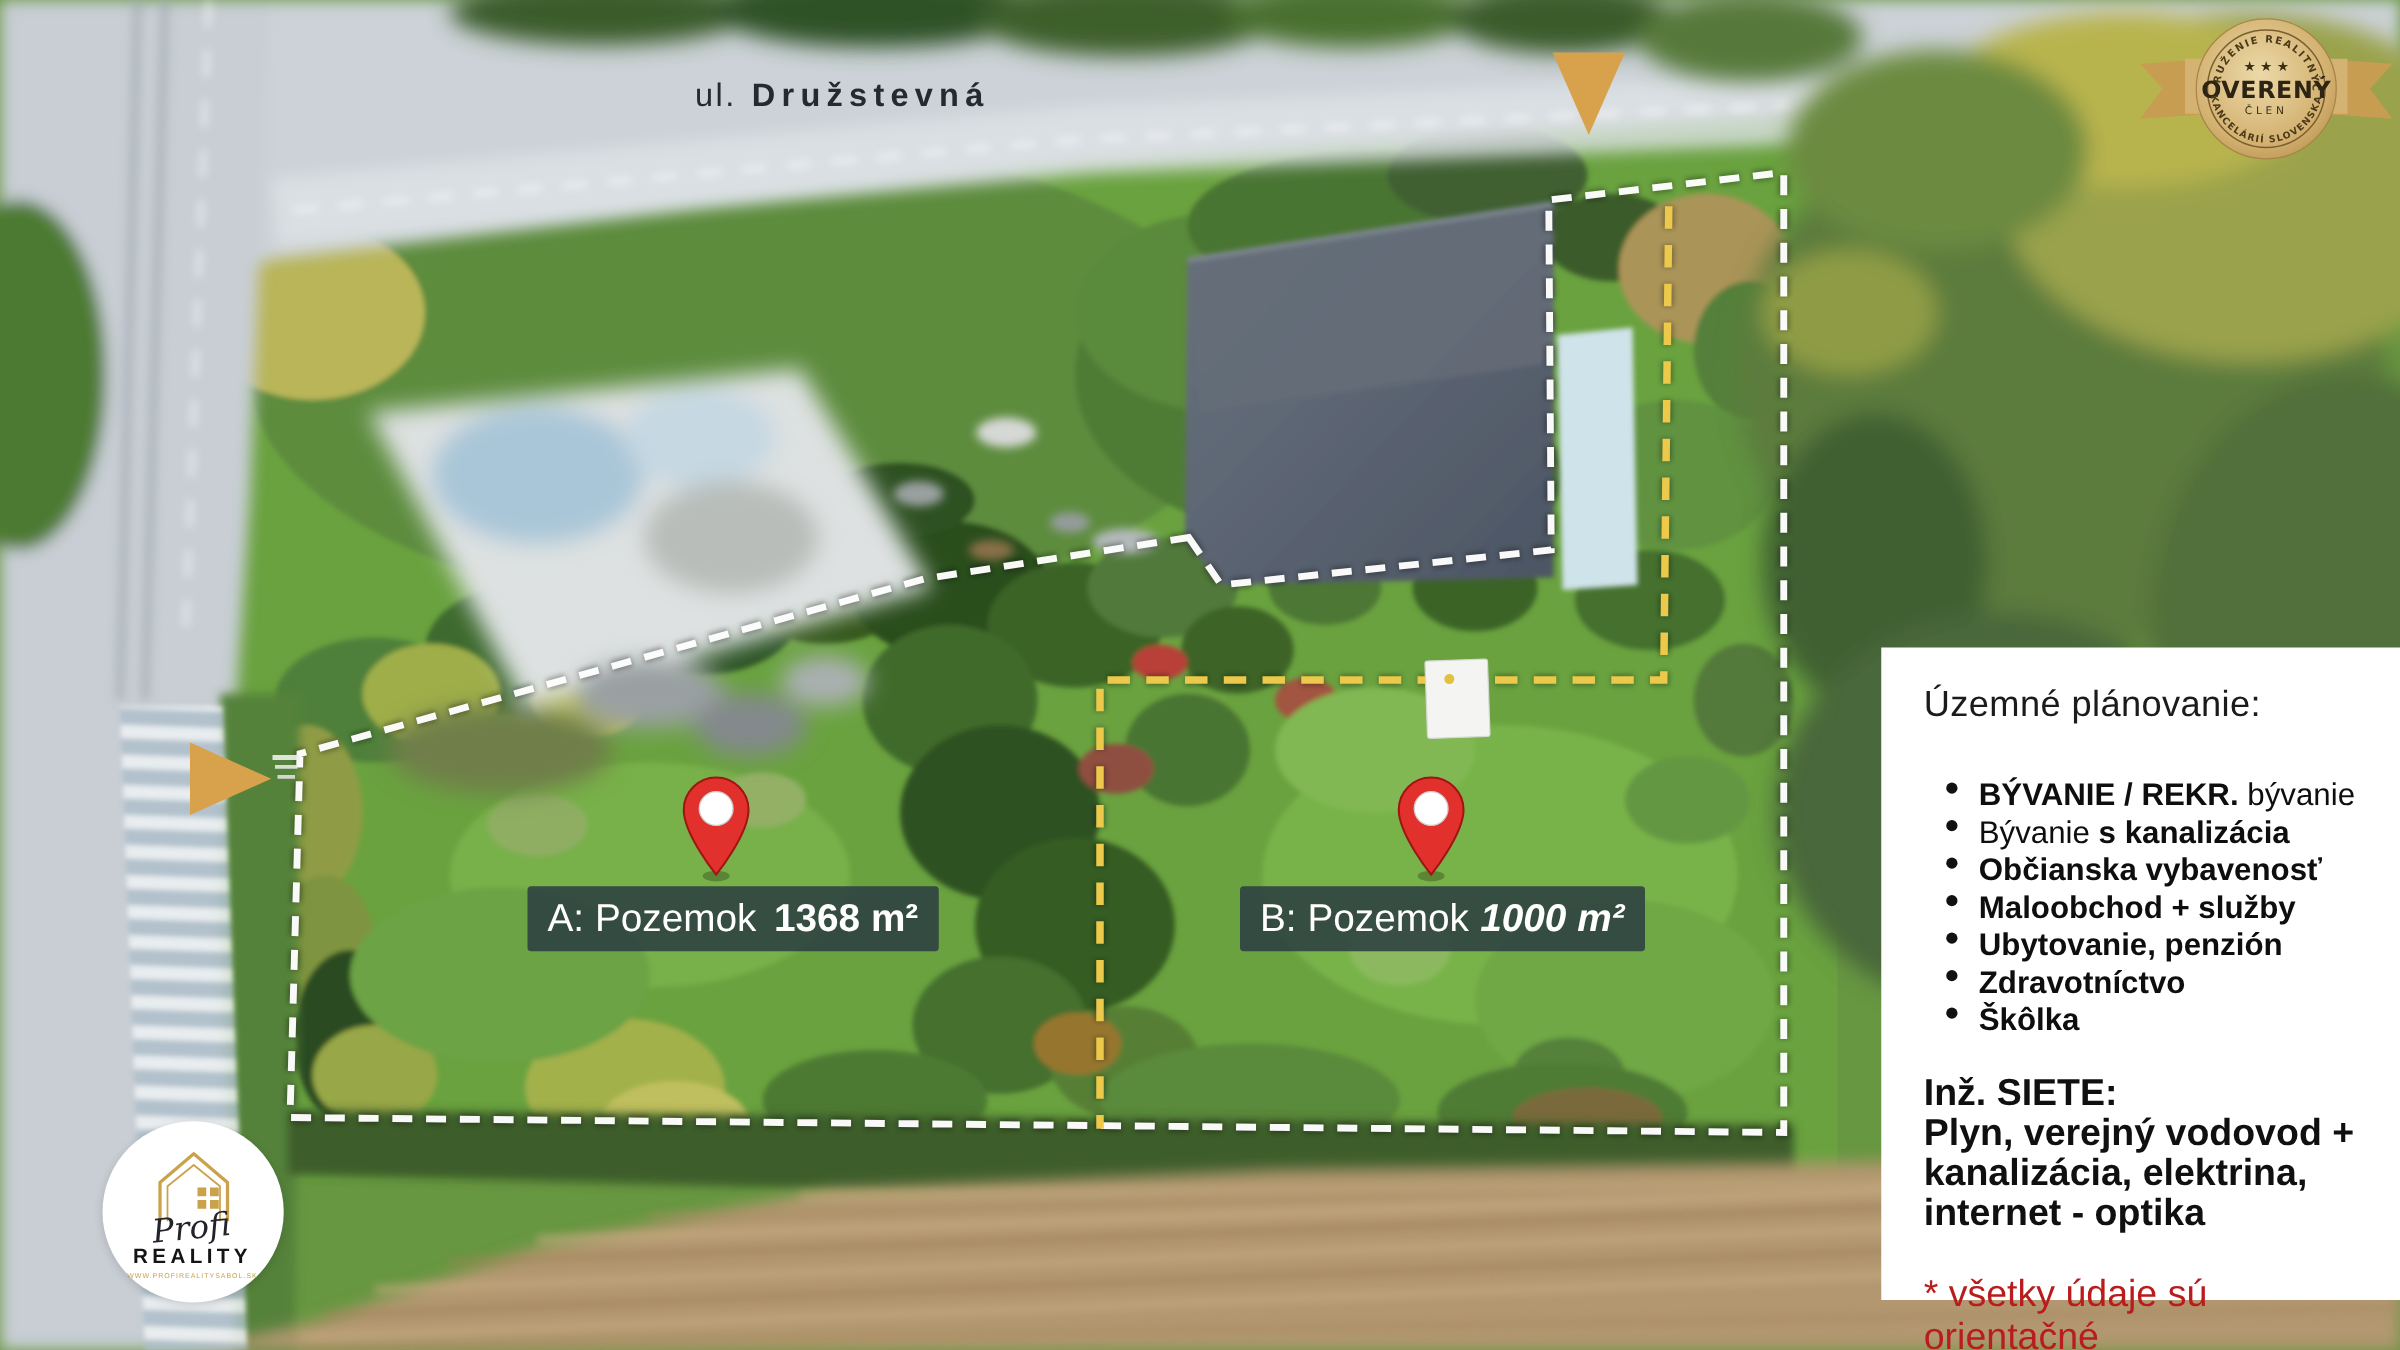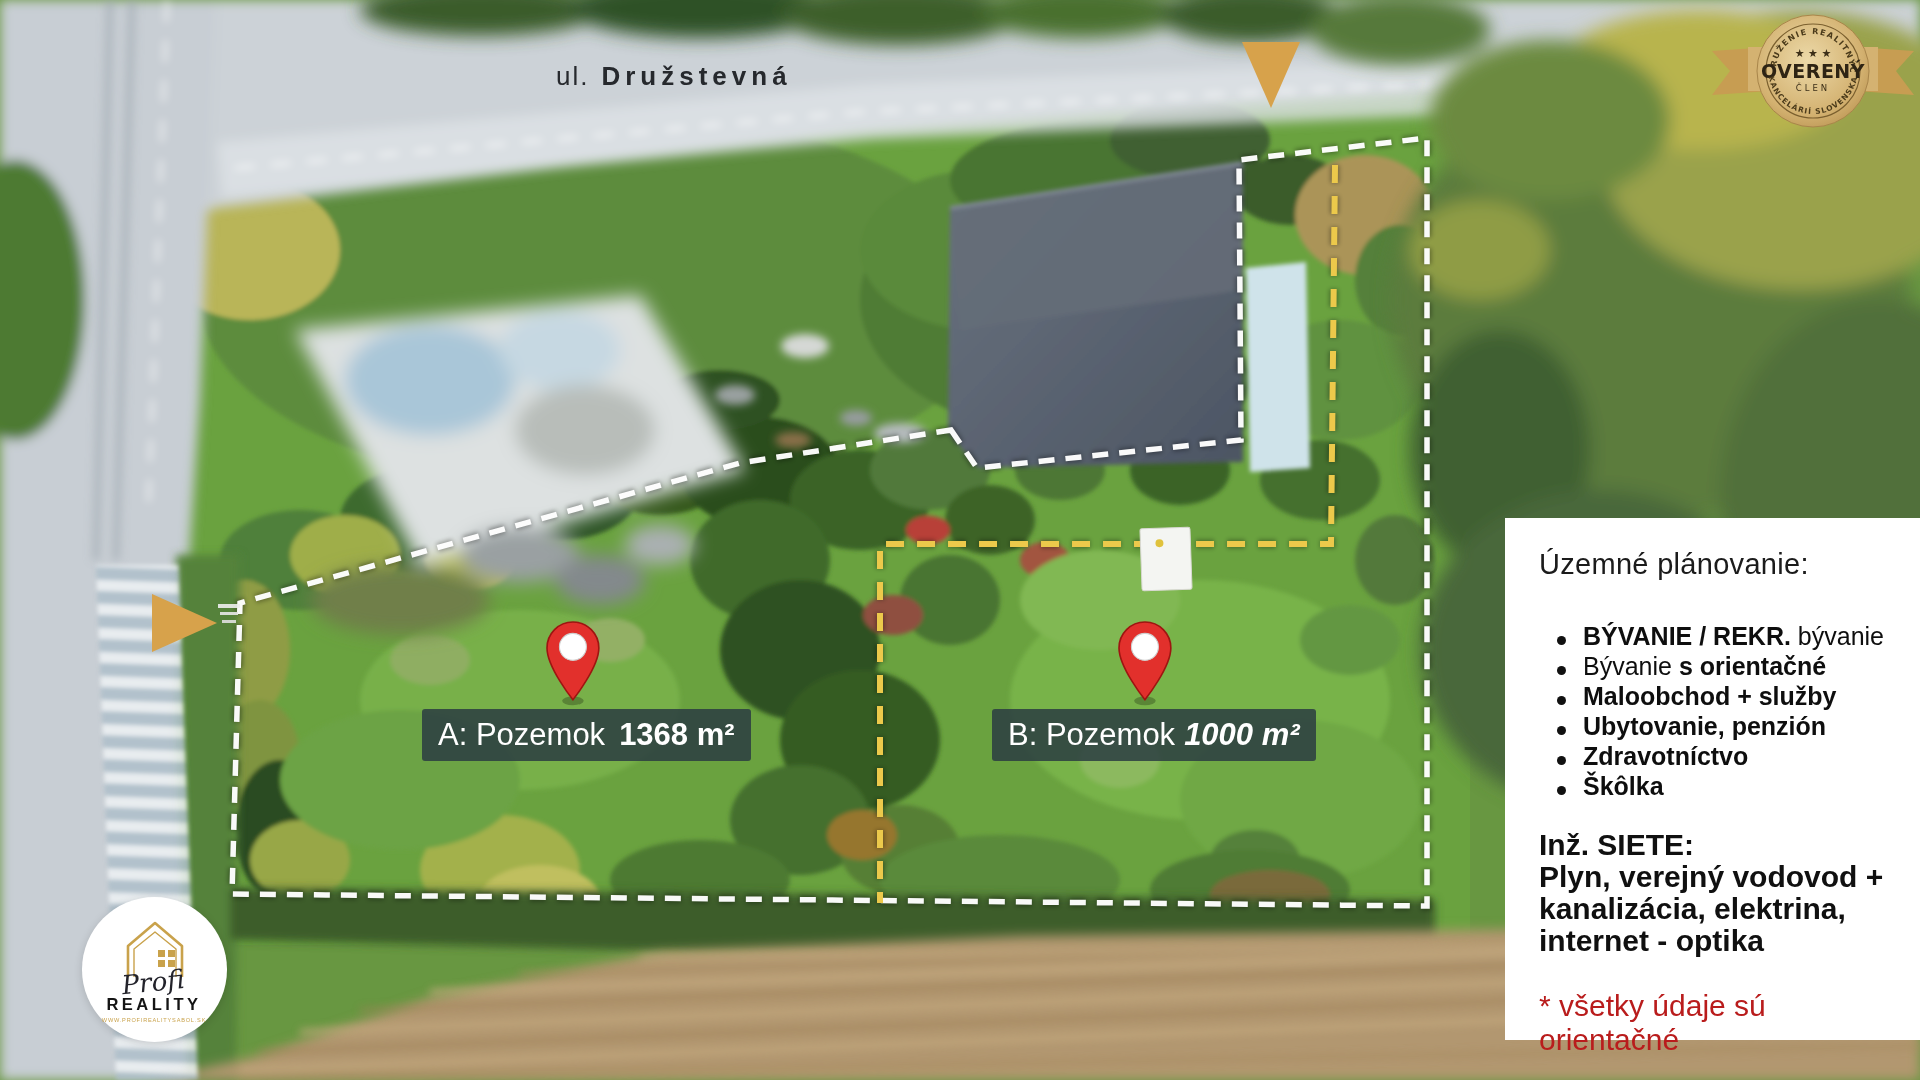--- a/index.html
+++ b/index.html
@@ -28,21 +28,21 @@
   .plot-a{left:422px;top:709px;padding-left:16px;}
   .plot-b{left:992px;top:709px;}
   .plot-b .area{margin-left:9px;font-style:italic;}
 
   
   .panel{position:absolute;left:1505px;top:518px;width:415px;height:522px;
          background:#ffffff;color:#141414;box-sizing:border-box;
          padding:30px 8px 0 34px;}
   .panel .title{font-size:29px;font-weight:400;color:#1b1b1b;letter-spacing:.3px;}
   .panel ul{list-style:none;margin:40px 0 0 0;padding:0 0 0 18px;}
-  .panel li{display:flex;align-items:flex-end;font-size:25px;line-height:30px;
+  .panel li{display:flex;align-items:center;font-size:25px;line-height:30px;
             color:#0e0e0e;}
   .panel li .dot{width:9px;height:9px;border-radius:50%;background:#111;
                  margin-right:17px;flex:none;position:relative;top:-6px;}
   .panel li .b{font-weight:700;white-space:pre;}
   .panel li .r{font-weight:400;white-space:pre;}
   .panel .siete{margin-top:28px;font-size:30px;line-height:32px;font-weight:700;color:#101010;}
   .panel .foot{margin-top:32px;font-size:30px;font-weight:400;color:#b91c1c;}
 
   
   .badge{position:absolute;left:1706px;top:5px;width:214px;height:150px;}
@@ -277,21 +277,25 @@
     <div class="title">Územné plánovanie:</div>
     <ul>
       <li>
           <span class="dot"></span>
           <span class="b">BÝVANIE / REKR.</span>
           <span class="r"> bývanie</span>
         </li>
       <li>
           <span class="dot"></span>
           <span class="r">Bývanie </span>
-          <span class="b">s orientačné</span>
+          <span class="b">s kanalizácia</span>
+        </li>
+      <li>
+          <span class="dot"></span>
+          <span class="b">Občianska vybavenosť</span>
         </li>
       <li>
           <span class="dot"></span>
           <span class="b">Maloobchod + služby</span>
         </li>
       <li>
           <span class="dot"></span>
           <span class="b">Ubytovanie, penzión</span>
         </li>
       <li>

